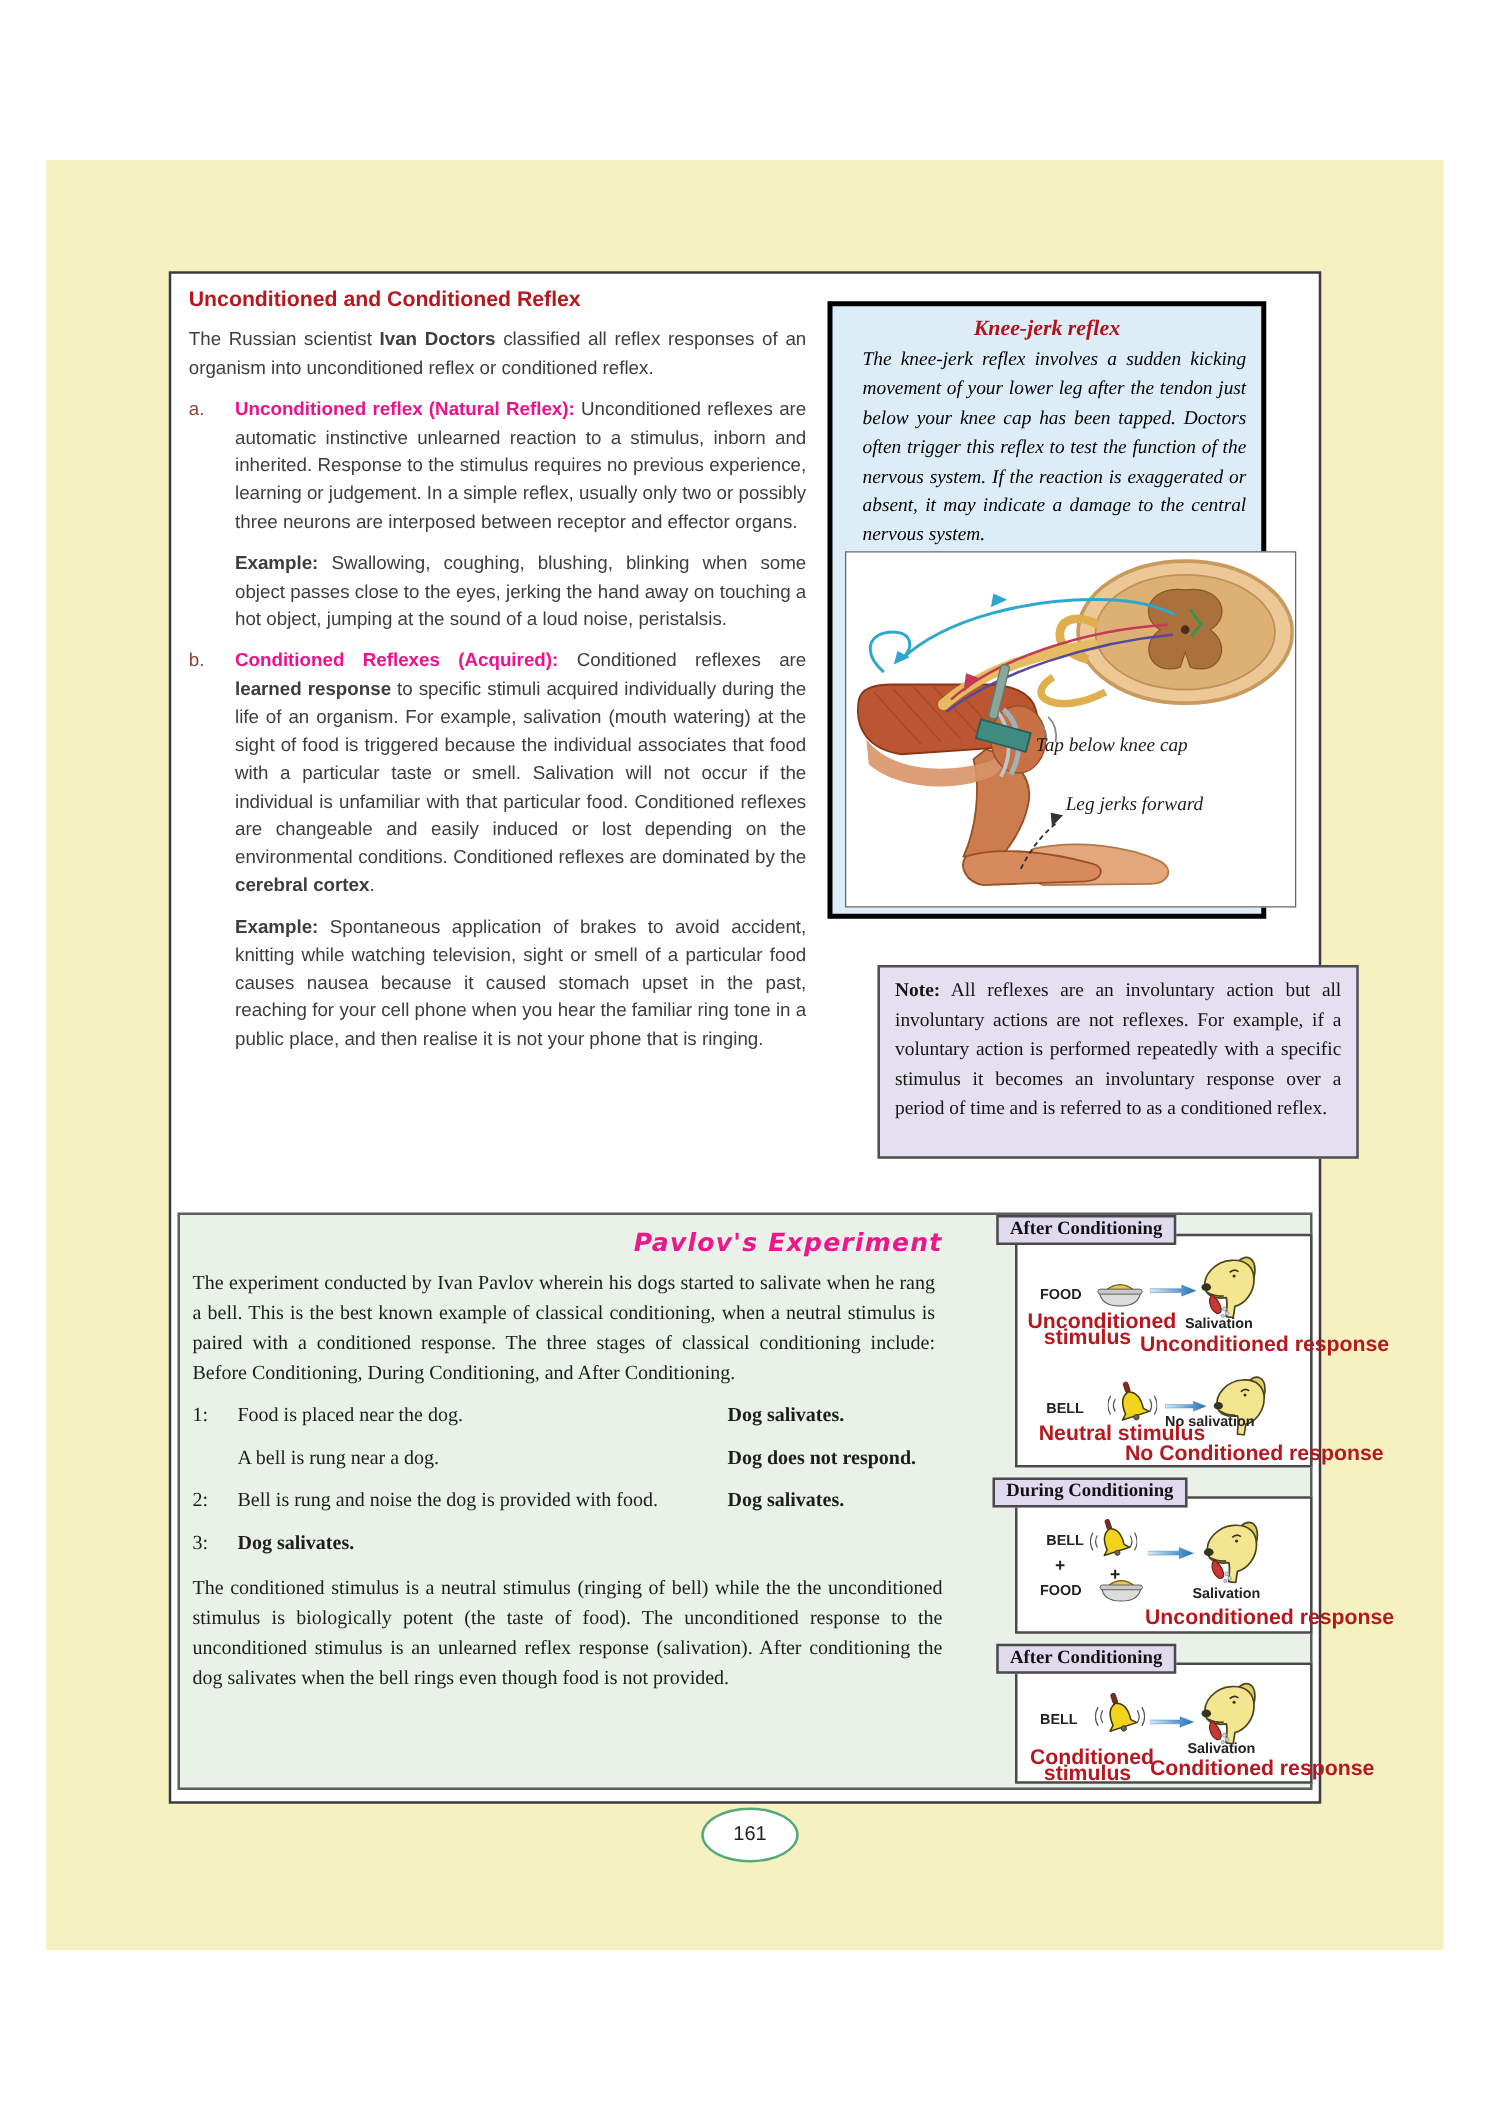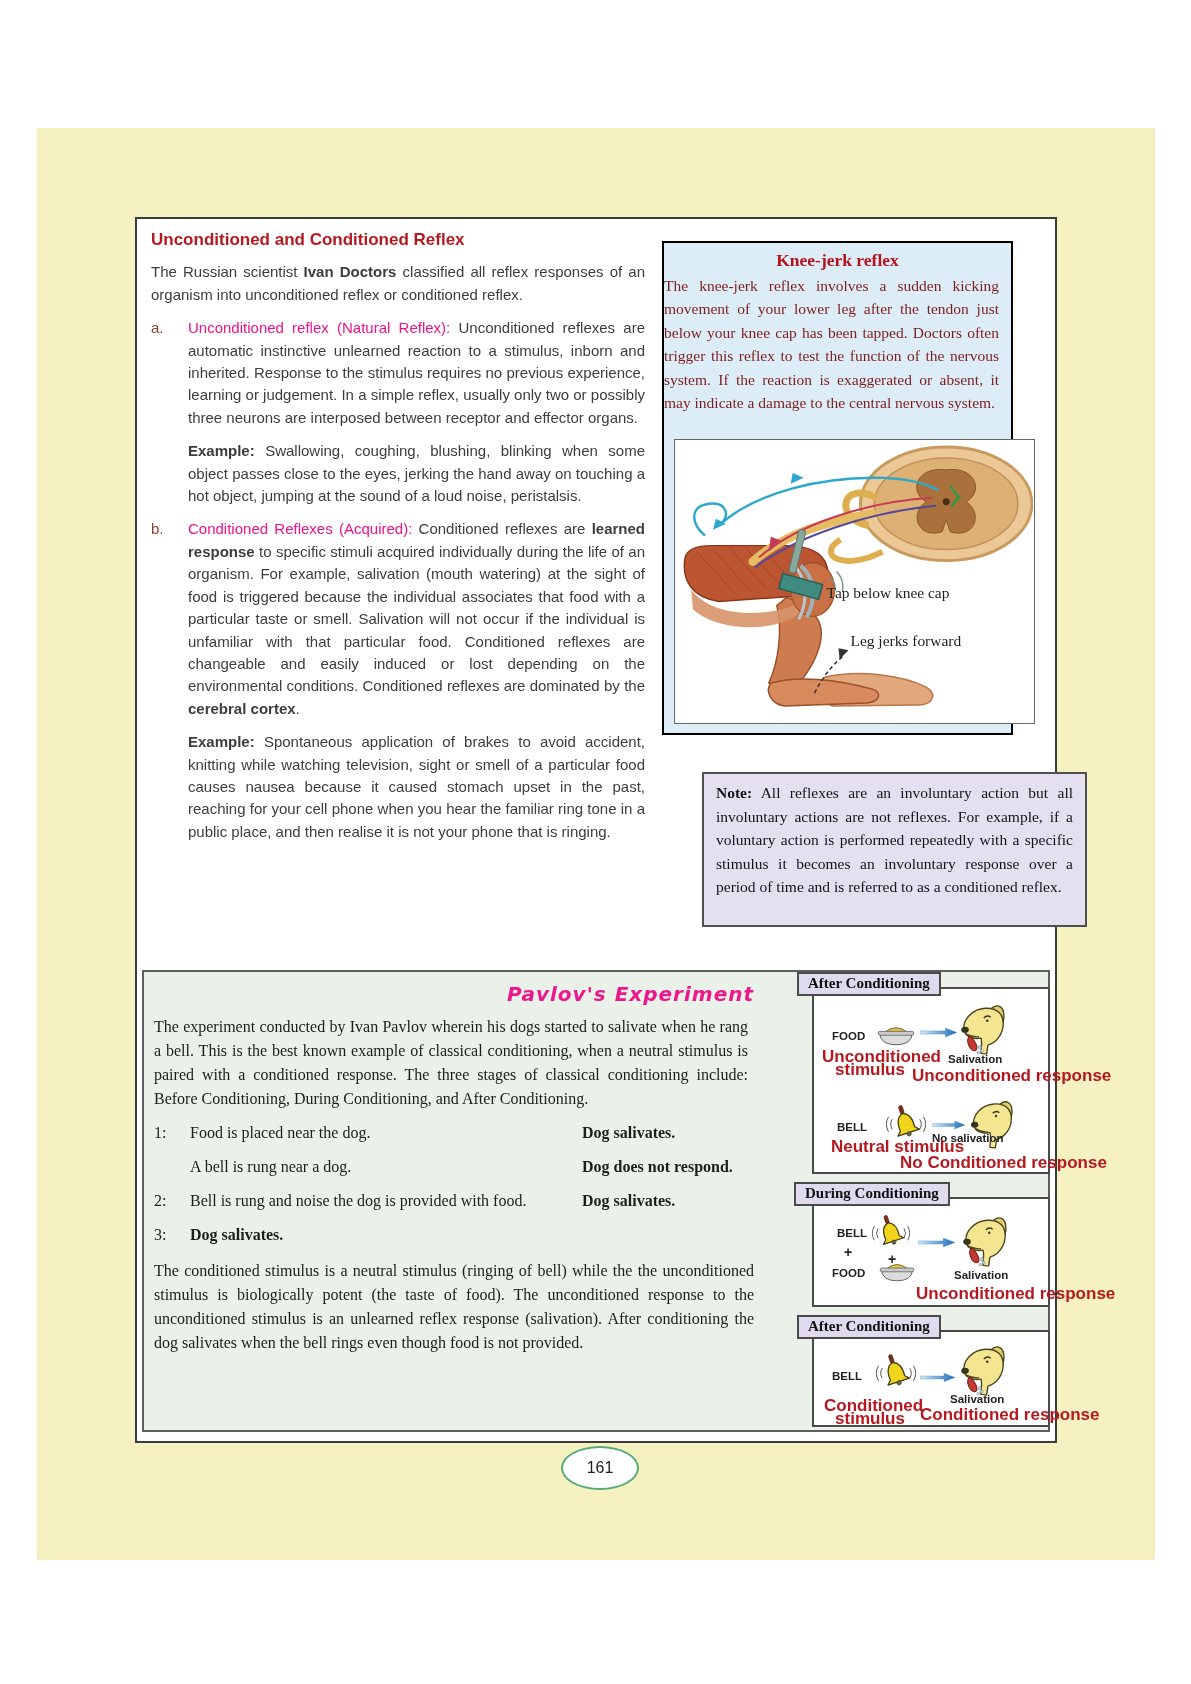--- a/index.html
+++ b/index.html
@@ -7,28 +7,28 @@
   .page{position:absolute;left:37px;top:128px;width:1118px;height:1432px;background:#f6f1c1;}
   .main-box{position:absolute;left:98px;top:89px;width:918px;height:1222px;background:#ffffff;border:2px solid #3b3b3b;box-sizing:content-box;}
 
   
   .left-col{position:absolute;left:14px;top:8px;width:494px;color:#3d3d3d;font-size:15px;line-height:22.4px;text-align:justify;}
   .heading{color:#b5191f;font-size:17px;font-weight:bold;margin:2px 0 10px 0;text-align:left;}
   .para{margin:0 0 11px 0;}
   .item{display:flex;margin:0 0 11px 0;}
   .item .marker{width:37px;flex:none;color:#913f33;}
   .item .item-body{flex:1;}
-  .pink{color:#ec128c;font-weight:normal;}
+  .pink{color:#ec128c;font-weight:bold;}
   .bold{font-weight:bold;}
   .indent{margin-left:37px;}
 
   
-  .knee-box{position:absolute;left:525px;top:22px;width:351px;height:494px;background:#dcedf8;border:2px solid #000000;box-sizing:border-box;font-family:"Liberation Serif",serif;}
+  .knee-box{position:absolute;left:525px;top:22px;width:351px;height:494px;background:#dcedf8;border:4px solid #000000;box-sizing:border-box;font-family:"Liberation Serif",serif;font-style:italic;}
   .knee-title{text-align:center;color:#b5121b;font-weight:bold;font-size:17.5px;margin-top:7px;}
-  .knee-body{padding:3px 12px 0 0;font-size:15.5px;line-height:23.4px;text-align:justify;color:#7f1d1d;}
+  .knee-body{padding:3px 12px 0 24px;font-size:15.5px;line-height:23.4px;text-align:justify;color:#000000;}
   .knee-illus{position:absolute;left:10px;top:196px;width:361px;height:285px;background:#ffffff;border:1.5px solid #666;box-sizing:border-box;}
 
   .note-box{position:absolute;left:525px;top:553px;width:385px;height:155px;background:#e4e0f0;border:2px solid #4f4f4f;box-sizing:border-box;font-family:"Liberation Serif",serif;font-size:15.5px;line-height:23.5px;text-align:justify;color:#141414;padding:7px 12px;margin-left:40px;}
 
   
   .pavlov-box{position:absolute;left:5px;top:751px;width:908px;height:462px;background:#e9f1e8;border:2px solid #5e5e5e;box-sizing:border-box;}
   .pavlov-title{width:610px;text-align:right;color:#ee168d;font-size:20px;font-weight:bold;font-style:italic;letter-spacing:1px;margin-top:10px;font-family:"DejaVu Sans",sans-serif;}
   .pavlov-serif{font-family:"Liberation Serif",serif;color:#1d1d1d;font-size:16px;line-height:24px;}
   .pavlov-intro{width:594px;margin:9px 0 0 10px;text-align:justify;}
   .step{display:flex;width:600px;margin:10px 0 0 10px;}

